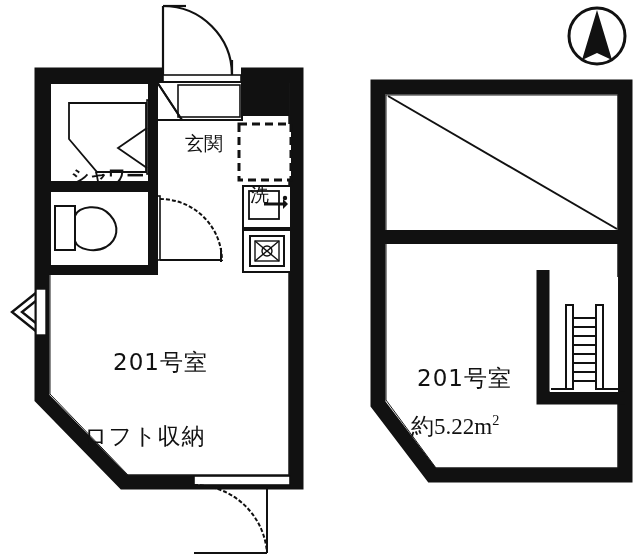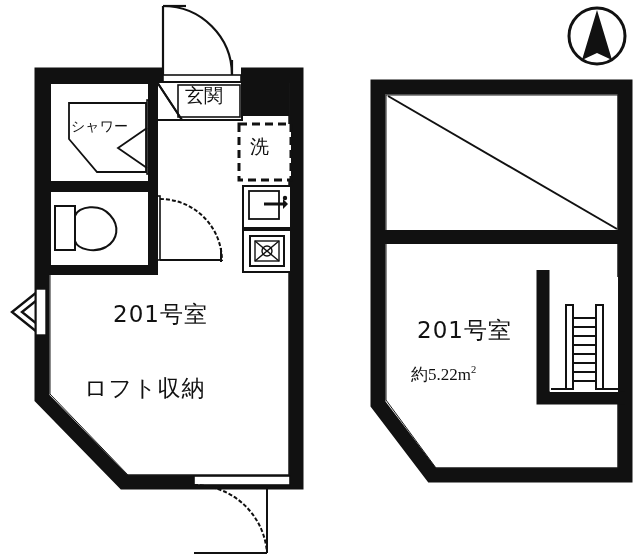--- a/index.html
+++ b/index.html
@@ -10,31 +10,32 @@
   }
   #plan-root{position:absolute;left:0;top:0;width:640px;height:554px;}
   #plan-svg{position:absolute;left:0;top:0;width:640px;height:554px;display:block;}
   .lbl{
     position:absolute;
     white-space:nowrap;
     color:#111;
     font-family:"Liberation Serif","DejaVu Serif",serif;
     line-height:1;
     user-select:none;
+    margin-top:48px;
   }
   .lbl-jp{font-family:"DejaVu Sans","Liberation Sans",sans-serif;}
   #lbl-room-name{left:113px;top:303px;font-size:23px;letter-spacing:1px;}
   #lbl-room-area{left:101px;top:339px;font-size:23px;letter-spacing:0px;}
   #lbl-room-floor{left:84px;top:377px;font-size:23px;letter-spacing:1px;}
   #lbl-loft-name{left:386px;top:281px;font-size:23px;letter-spacing:1px;}
   #lbl-loft-room{left:417px;top:319px;font-size:23px;letter-spacing:1px;}
-  #lbl-loft-area{left:411px;top:365px;font-size:17px;letter-spacing:0px;}
+  #lbl-loft-area{left:411px;top:365px;font-size:23px;letter-spacing:0px;}
   #lbl-genkan{left:185px;top:86px;font-size:19px;letter-spacing:0px;}
   #lbl-sen{left:250px;top:137px;font-size:19px;}
-  #lbl-shower{left:71px;top:119px;font-size:14px;letter-spacing:0px;}
+  #lbl-shower{left:71px;top:119px;font-size:18px;letter-spacing:0px;font-weight:bold;}
   .sup{font-size:0.62em;vertical-align:super;}
 </style>
 </head>
 <body>
 
 <div id="plan-root">
 
   <svg id="plan-svg" viewBox="0 0 640 554" xmlns="http://www.w3.org/2000/svg">
 
     <g>

